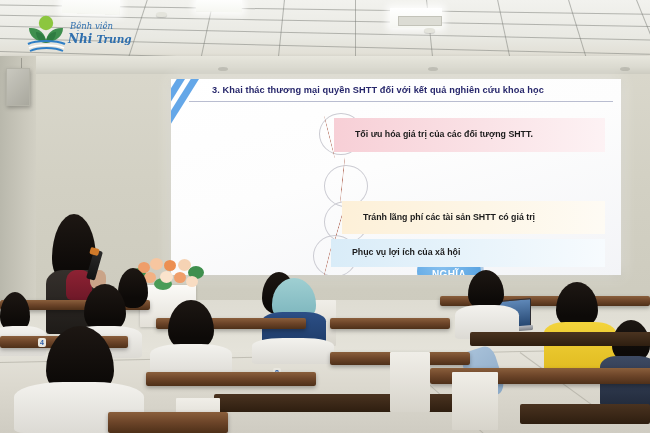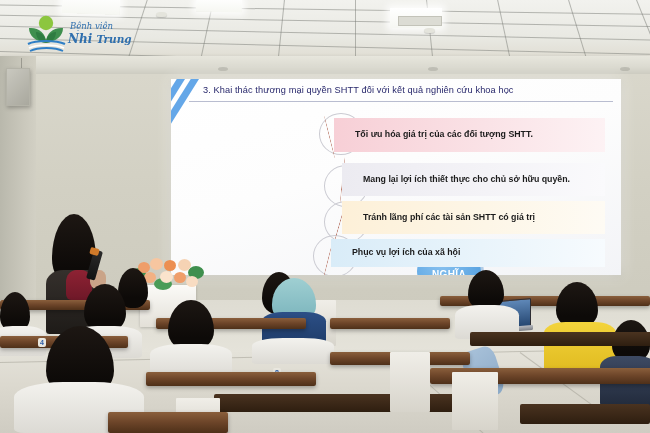--- a/index.html
+++ b/index.html
@@ -134,25 +134,25 @@
   .stripe {
     position: absolute;
     top: -26px;
     width: 7px; height: 130px;
     background: #64a7e8;
     transform: rotate(32deg);
     transform-origin: top left;
   }
   .slide-title {
     position: absolute;
-    left: 32px; top: 6px;
+    left: 41px; top: 6px;
     width: 405px;
     color: #27276b;
     font-size: 9.2px;
-    font-weight: normal;
+    font-weight: bold;
     letter-spacing: 0.1px;
     white-space: nowrap;
   }
   .title-rule {
     position: absolute;
     left: 18px; top: 22px;
     width: 424px; height: 1px;
     background: #b9bdd0;
   }
 
@@ -361,23 +361,20 @@
     <div class="connector" style="left:156px; top:166px; width:0; height:34px; transform:rotate(14deg);"></div>
 
     <div class="hub">
       <span class="hub-l1">Ý</span>
       <span class="hub-l2">NGHĨA</span>
     </div>
 
     <div class="box box-1" style="left:163px; top:39px; width:271px; height:34px;">
       <span>Tối ưu hóa giá trị của các đối tượng SHTT.</span>
     </div>
-    <div class="box box-2" style="left:171px; top:84px; width:263px; height:33px;">
-      <span>Mang lại lợi ích thiết thực cho chủ sở hữu quyền.</span>
-    </div>
     <div class="box box-4" style="left:160px; top:160px; width:274px; height:28px;">
       <span>Phục vụ lợi ích của xã hội</span>
     </div>
     <div class="box box-3" style="left:171px; top:122px; width:263px; height:33px;">
       <span>Tránh lãng phí các tài sản SHTT có giá trị</span>
     </div>
   </div>
 
   <div class="blob" style="left:44px; top:214px; width:72px; height:120px;">
     <div class="blob hair" style="left:8px; top:0px; width:44px; height:72px;"></div>

